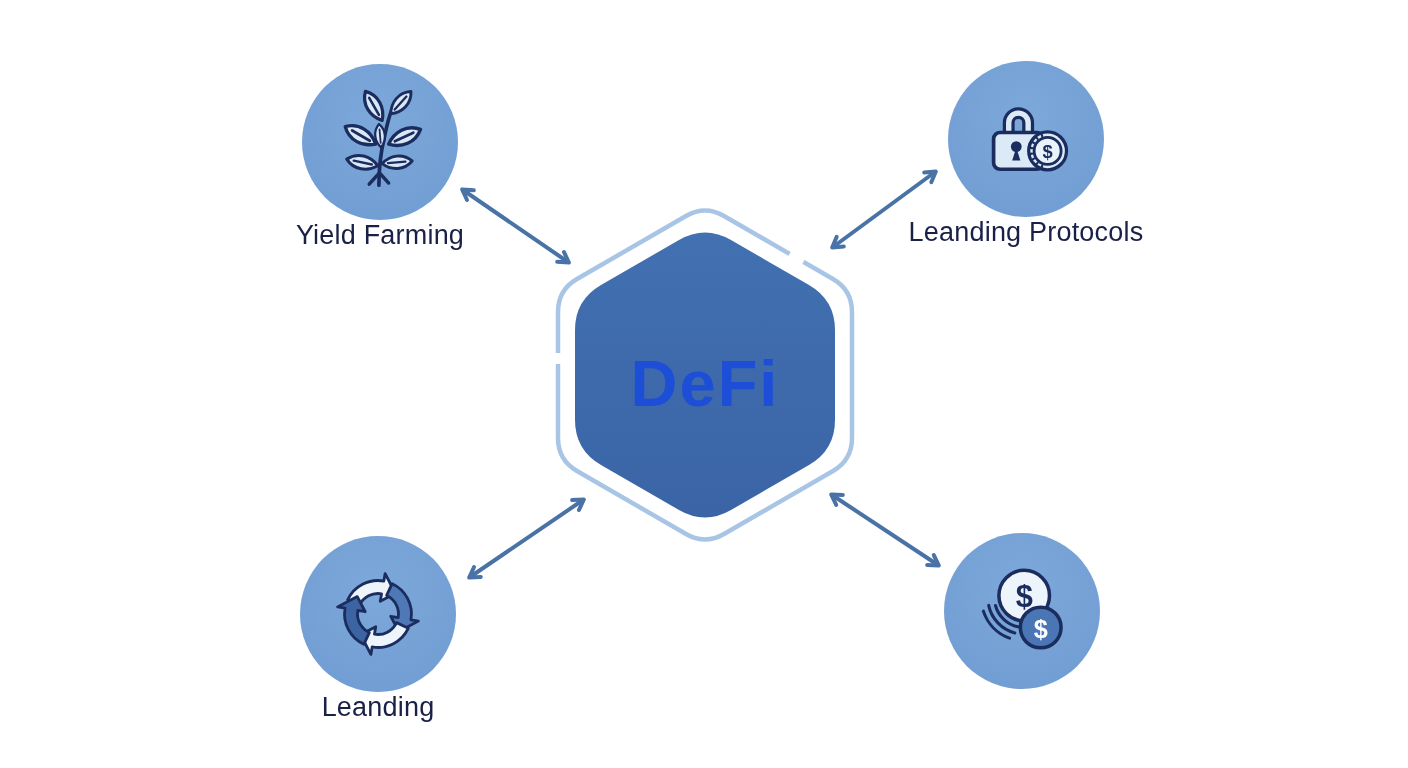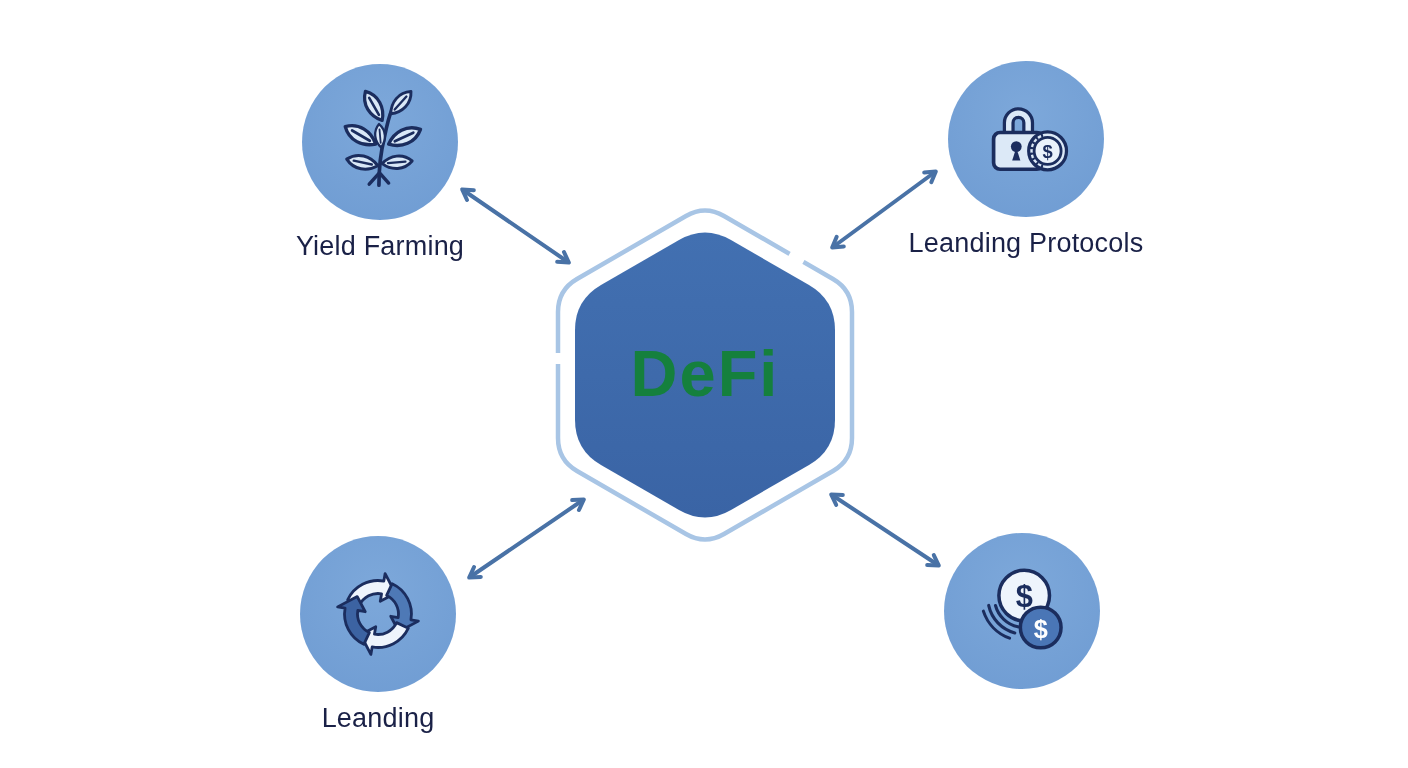--- a/index.html
+++ b/index.html
@@ -12,26 +12,26 @@
   .node{
     position:absolute;width:320px;display:flex;flex-direction:column;
     align-items:center;
   }
   .node-circle{
     width:156px;height:156px;border-radius:50%;
     background:radial-gradient(circle at 50% 35%, #7da8da, #6e9bd2);
     display:flex;align-items:center;justify-content:center;
   }
   .node-label{
-    margin-top:11px;font-size:27px;font-weight:500;color:#1a2147;
+    margin-top:0;font-size:27px;font-weight:500;color:#1a2147;
     letter-spacing:0.2px;white-space:nowrap;
   }
   .center-label{
-    position:absolute;left:555px;top:341px;width:300px;text-align:center;
-    font-size:65px;font-weight:700;color:#15803d;letter-spacing:2px;
+    position:absolute;left:555px;top:351px;width:300px;text-align:center;
+    font-size:65px;font-weight:700;color:#1d4ed8;letter-spacing:2px;
     line-height:1;
   }
 </style>
 </head>
 <body>
 
 <svg class="diagram-svg" width="1408" height="768" viewBox="0 0 1408 768">
   <defs>
     <marker id="chev" markerUnits="userSpaceOnUse" markerWidth="22" markerHeight="22" refX="12" refY="10" orient="auto-start-reverse">
       <path d="M3,4 L13,10 L3,16" fill="none" stroke="#4972a6" stroke-width="4" stroke-linecap="round" stroke-linejoin="round"></path>

